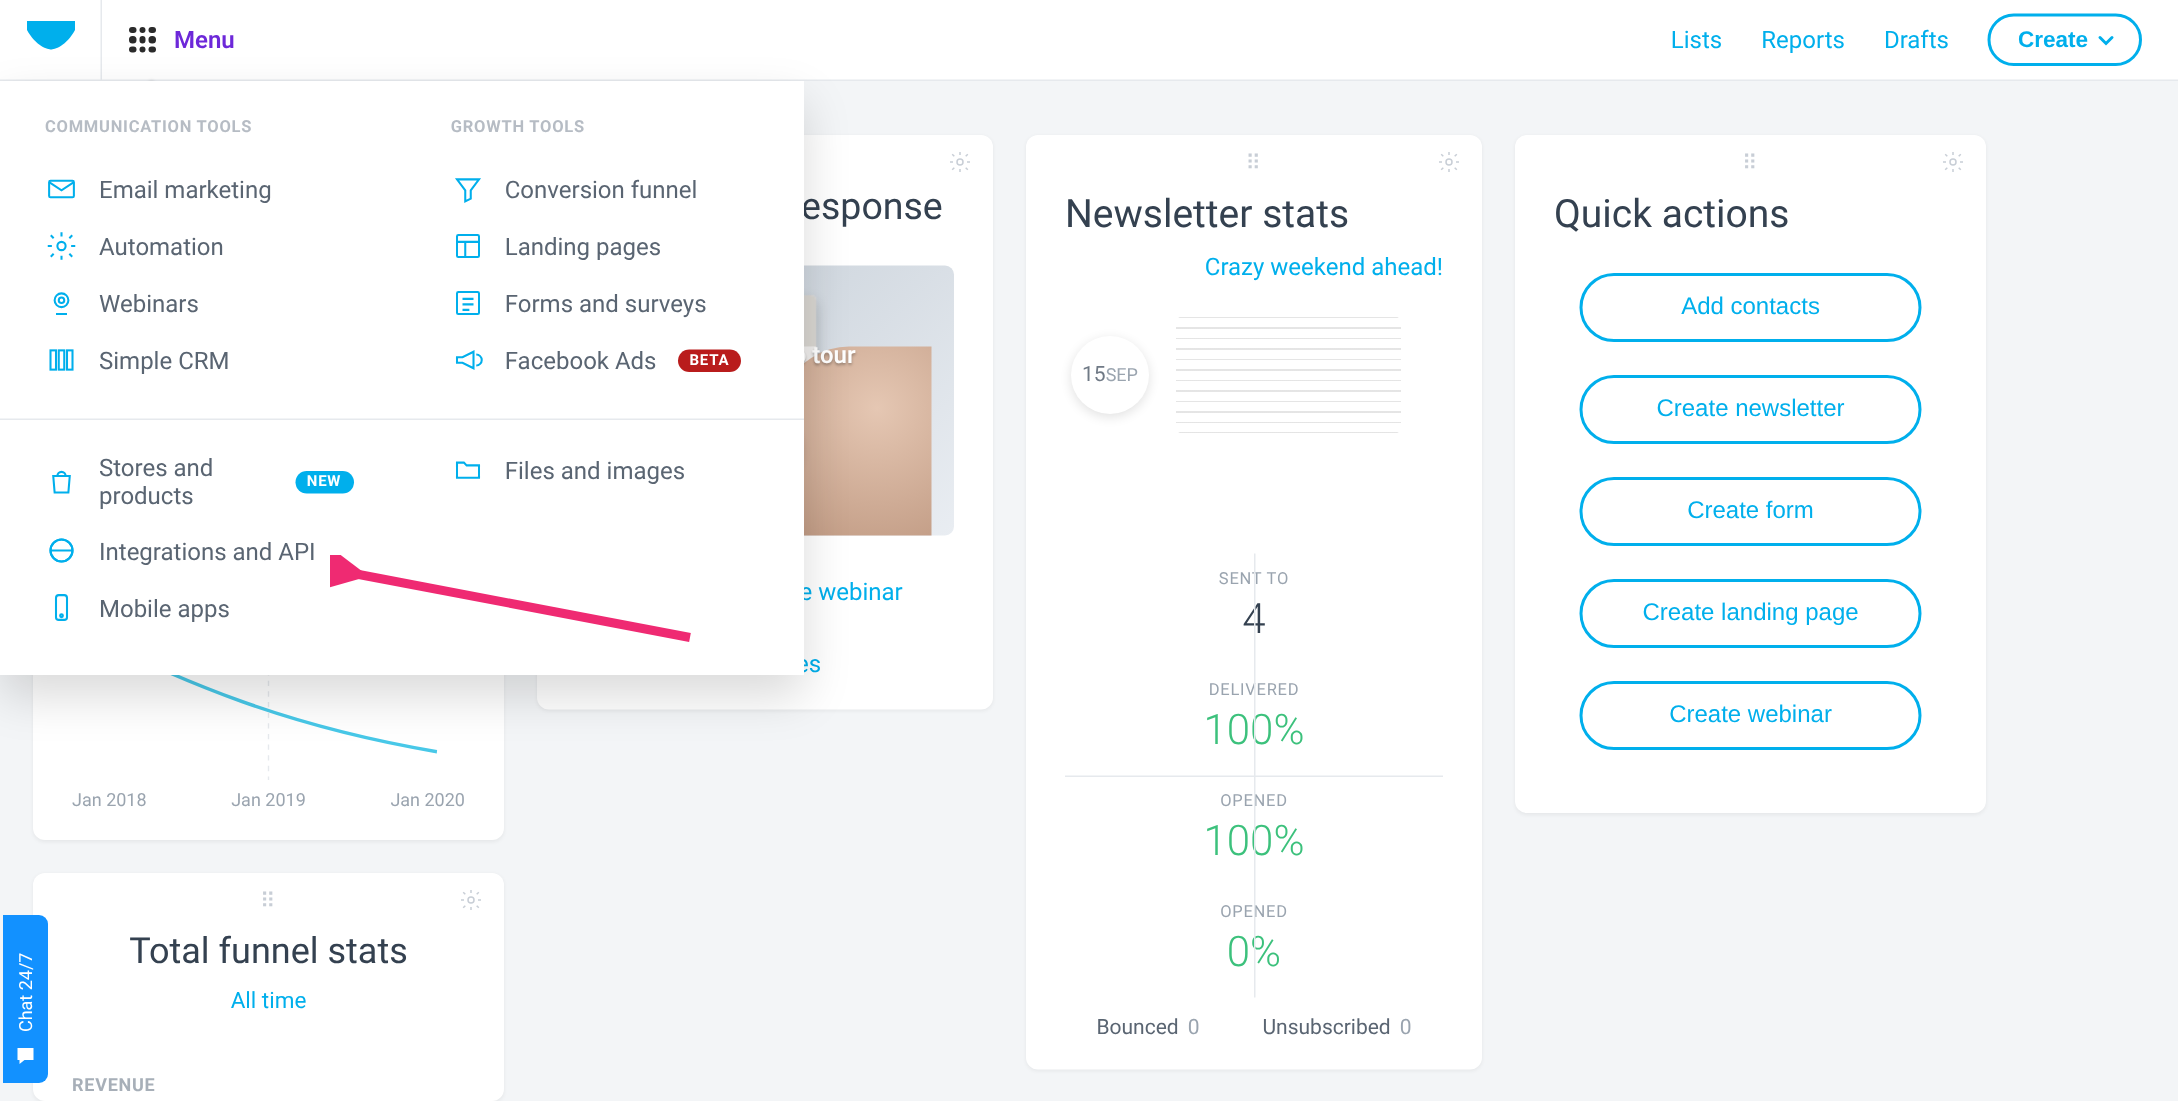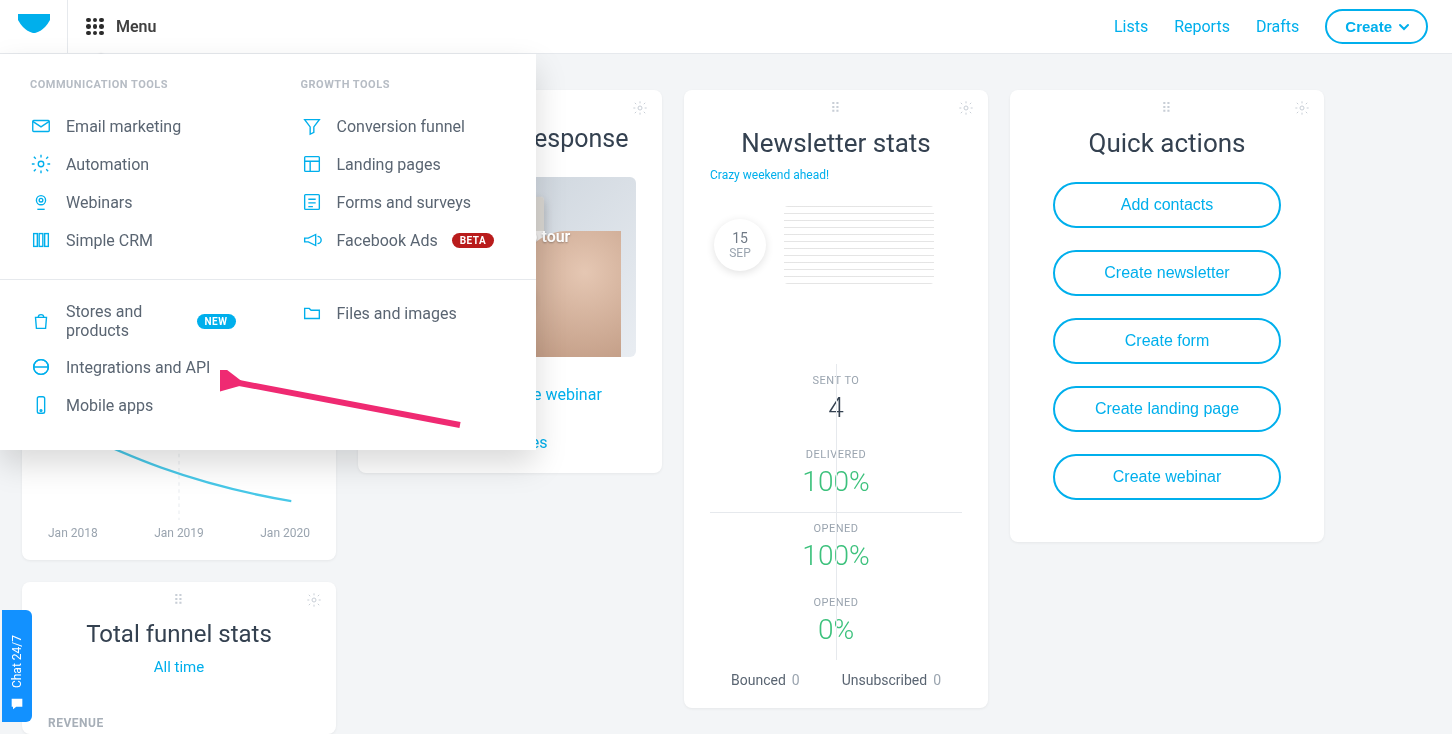--- a/index.html
+++ b/index.html
@@ -16,21 +16,21 @@
   }
   *{box-sizing:border-box;}
   html,body{margin:0;padding:0;font-family:-apple-system,BlinkMacSystemFont,"Segoe UI",Roboto,Helvetica,Arial,sans-serif;background:var(--bg);color:var(--text);width:1452px;height:734px;overflow:hidden;}
   
   .header{height:54px;background:#fff;border-bottom:1px solid var(--border);display:flex;align-items:center;position:relative;z-index:5;}
   .logo{width:68px;height:54px;display:flex;align-items:center;justify-content:center;border-right:1px solid var(--border);}
   .logo svg{width:34px;height:28px;}
   .menu-btn{display:flex;align-items:center;padding:0 18px;height:54px;cursor:pointer;position:relative;}
   .menu-btn .grid-icon{width:18px;height:18px;display:grid;grid-template-columns:repeat(3,1fr);grid-template-rows:repeat(3,1fr);gap:2px;margin-right:12px;}
   .menu-btn .grid-icon span{background:#2b2b2b;border-radius:50%;}
-  .menu-btn .label{font-size:16px;font-weight:600;color:#404040;}
+  .menu-btn .label{font-size:16px;font-weight:600;color:#6d28d9;}
   .menu-btn .triangle{position:absolute;left:26px;bottom:-7px;width:0;height:0;border-left:7px solid transparent;border-right:7px solid transparent;border-bottom:7px solid #fff;filter:drop-shadow(0 -1px 1px rgba(0,0,0,0.1));}
   .header-right{margin-left:auto;display:flex;align-items:center;gap:26px;padding-right:24px;}
   .header-link{color:var(--blue);font-size:16px;text-decoration:none;cursor:pointer;}
   .create-btn{display:flex;align-items:center;gap:6px;border:2px solid var(--blue);color:var(--blue);background:#fff;border-radius:24px;padding:7px 16px 7px 18px;font-size:15px;font-weight:700;cursor:pointer;}
   .create-btn svg{width:12px;height:12px;}
   
   .mega{position:absolute;top:54px;left:0;width:536px;background:#fff;box-shadow:0 14px 30px rgba(0,0,0,0.15);z-index:20;padding:24px 0 12px;}
   .mega-cols{display:flex;padding:0 30px 14px;gap:31px;}
   .mega-col{flex:1;}
   .mega-col+.mega-col{margin-left:34px;}
@@ -49,22 +49,22 @@
   .dash{position:absolute;top:54px;left:0;right:0;bottom:0;padding:36px 22px 0 22px;display:flex;gap:22px;}
   .col{display:flex;flex-direction:column;gap:22px;}
   .col-1{width:314px;}
   .col-2{width:304px;}
   .col-3{width:304px;}
   .col-4{width:314px;}
   .card{background:var(--card-bg);border-radius:8px;box-shadow:0 1px 3px rgba(0,0,0,0.06);padding:20px 26px;position:relative;}
   .card-handle{position:absolute;top:10px;left:50%;transform:translateX(-50%);color:#c8ced6;font-size:14px;letter-spacing:1px;}
   .card-gear{position:absolute;top:10px;right:14px;color:#c8ced6;cursor:pointer;}
   .card-gear svg{width:16px;height:16px;}
-  .card-title-xl{font-size:26px;font-weight:400;color:var(--text);text-align:center;margin-top:18px;}
-  .card-sub-link{color:var(--blue);font-size:12px;text-align:left;margin-top:10px;cursor:pointer;}
+  .card-title-xl{font-size:26px;font-weight:400;color:var(--text);margin-top:18px;}
+  .card-sub-link{color:var(--blue);font-size:16px;text-align:right;margin-top:10px;cursor:pointer;}
   
   .chart-box{height:130px;margin-top:300px;position:relative;}
   .chart-box svg{width:100%;height:100%;}
   .chart-labels{display:flex;justify-content:space-between;font-size:12px;color:var(--muted);margin-top:6px;}
   
   .funnel-card{min-height:140px;}
   .funnel-title{font-size:24px;color:var(--text);text-align:center;margin-top:18px;}
   .funnel-sub{color:var(--blue);text-align:center;font-size:15px;margin-top:10px;cursor:pointer;}
   .funnel-rev{color:#a7afb8;font-size:12px;font-weight:700;letter-spacing:.5px;margin-top:40px;}
   
@@ -75,21 +75,21 @@
   .laptop .screenbar span{width:18px;height:10px;background:#bfbab3;border-radius:2px;}
   .hand{position:absolute;right:6%;bottom:-6%;width:48%;height:76%;background:radial-gradient(circle at 70% 30%,#e5c7b3,#b89078);border-top-left-radius:60% 80%;border-bottom-left-radius:40% 30%;}
   .video-caption{position:absolute;top:50px;left:0;right:0;text-align:center;color:#fff;font-size:16px;font-weight:600;text-shadow:0 1px 2px rgba(0,0,0,.3);}
   .play-btn{position:absolute;left:50%;top:100px;transform:translate(-50%,0);width:44px;height:44px;border-radius:50%;background:var(--blue);display:flex;align-items:center;justify-content:center;box-shadow:0 2px 8px rgba(0,0,0,0.3);cursor:pointer;}
   .play-btn svg{width:16px;height:16px;fill:#fff;margin-left:3px;}
   .link-row{display:flex;align-items:center;gap:14px;color:var(--blue);font-size:16px;margin-top:26px;cursor:pointer;}
   .link-row .li-icon{width:22px;height:22px;}
   .link-row .li-icon svg{width:100%;height:100%;stroke:var(--blue);fill:none;stroke-width:1.5;}
   
   .ns-top{display:flex;align-items:center;gap:18px;margin-top:24px;padding-left:4px;}
-  .date-circ{width:52px;height:52px;border-radius:50%;background:#fff;box-shadow:0 2px 8px rgba(0,0,0,0.12);display:flex;flex-direction:column;align-items:center;justify-content:center;font-size:12px;color:var(--muted);}
+  .date-circ{width:52px;height:52px;border-radius:50%;background:#fff;box-shadow:0 2px 8px rgba(0,0,0,0.12);display:flex;flex-direction:row;align-items:center;justify-content:center;font-size:12px;color:var(--muted);}
   .date-circ .day{font-size:14px;color:#707a86;}
   .mail-preview{width:150px;height:78px;background:repeating-linear-gradient(0deg,#b4b4b4 0px,#b4b4b4 1px,transparent 1px,transparent 7px);opacity:.35;border-radius:4px;}
   .stat-grid{display:grid;grid-template-columns:1fr;margin-top:80px;position:relative;}
   .stat-grid::before{content:'';position:absolute;left:50%;top:0;bottom:0;width:1px;background:var(--border);}
   .stat-grid::after{content:'';position:absolute;left:0;right:0;top:50%;height:1px;background:var(--border);}
   .stat-cell{padding:10px 6px 14px;text-align:center;}
   .stat-label{font-size:11px;color:var(--muted);letter-spacing:.5px;margin-bottom:4px;}
   .stat-val{font-size:28px;font-weight:300;}
   .val-dark{color:var(--text);}
   .val-green{color:var(--green);}

